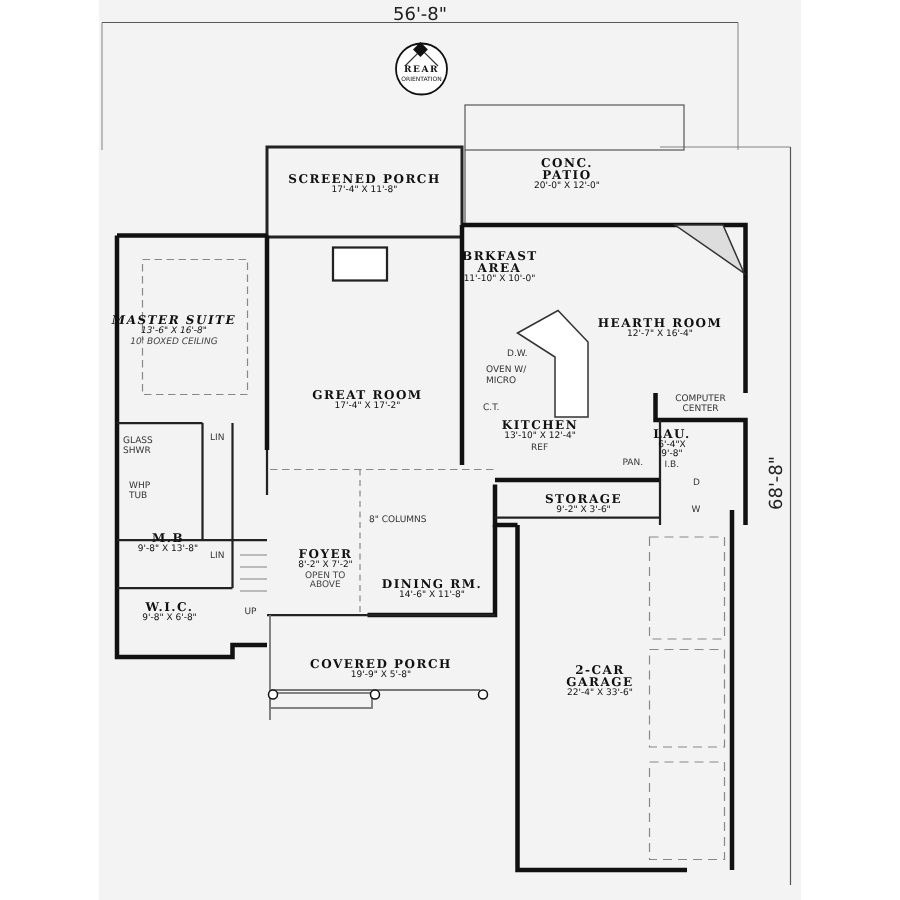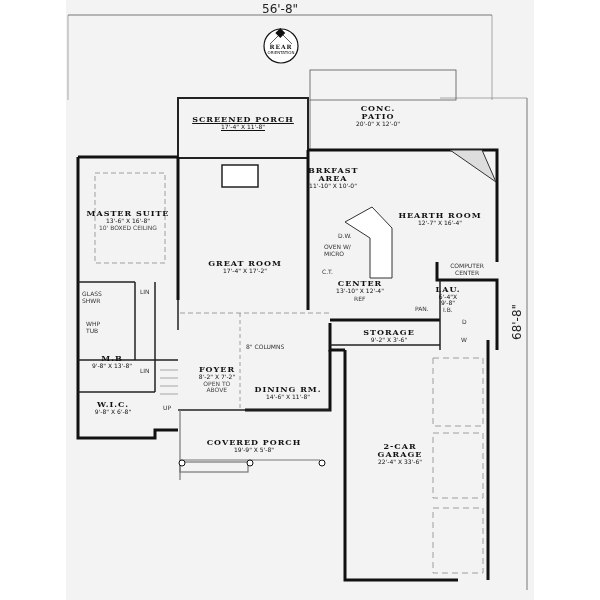--- a/index.html
+++ b/index.html
@@ -97,47 +97,47 @@
 </svg>
 
 <div class="overall" style="left:262px;top:2px;">56'-8"</div>
 <div class="overall" style="left:510px;top:340px;transform:rotate(-90deg);transform-origin:left top;">68'-8"</div>
 
 <div class="lbl" style="left:281px;top:44px;">
   <span class="name" style="font-size:6px;">REAR</span>
   <span class="dim" style="font-size:4px;">ORIENTATION</span>
 </div>
 
-<div class="lbl" style="left:243px;top:115px;text-decoration:underline;">
+<div class="lbl" style="left:243px;top:115px;">
   <span class="name">SCREENED PORCH</span>
   <span class="dim">17'-4" X 11'-8"</span>
 </div>
 <div class="lbl" style="left:378px;top:104px;width:60px;white-space:normal;">
   <span class="name">CONC. PATIO</span>
   <span class="dim">20'-0" X 12'-0"</span>
 </div>
 <div class="lbl" style="left:333px;top:166px;width:50px;white-space:normal;">
   <span class="name">BRKFAST AREA</span>
   <span class="dim">11'-10" X 10'-0"</span>
 </div>
 <div class="lbl" style="left:440px;top:211px;">
   <span class="name">HEARTH ROOM</span>
   <span class="dim">12'-7" X 16'-4"</span>
 </div>
-<div class="lbl" style="left:128px;top:209px;">
+<div class="lbl" style="left:116px;top:209px;font-style:italic;">
   <span class="name">MASTER SUITE</span>
   <span class="dim">13'-6" X 16'-8"</span>
   <span class="note">10' BOXED CEILING</span>
 </div>
 <div class="lbl" style="left:245px;top:259px;">
   <span class="name">GREAT ROOM</span>
   <span class="dim">17'-4" X 17'-2"</span>
 </div>
 <div class="lbl" style="left:360px;top:279px;">
-  <span class="name">CENTER</span>
+  <span class="name">KITCHEN</span>
   <span class="dim">13'-10" X 12'-4"</span>
 </div>
 <div class="lbl" style="left:448px;top:285px;width:30px;white-space:normal;">
   <span class="name">LAU.</span>
   <span class="dim">6'-4"X 9'-8"</span>
 </div>
 <div class="lbl" style="left:389px;top:328px;">
   <span class="name">STORAGE</span>
   <span class="dim">9'-2" X 3'-6"</span>
 </div>

